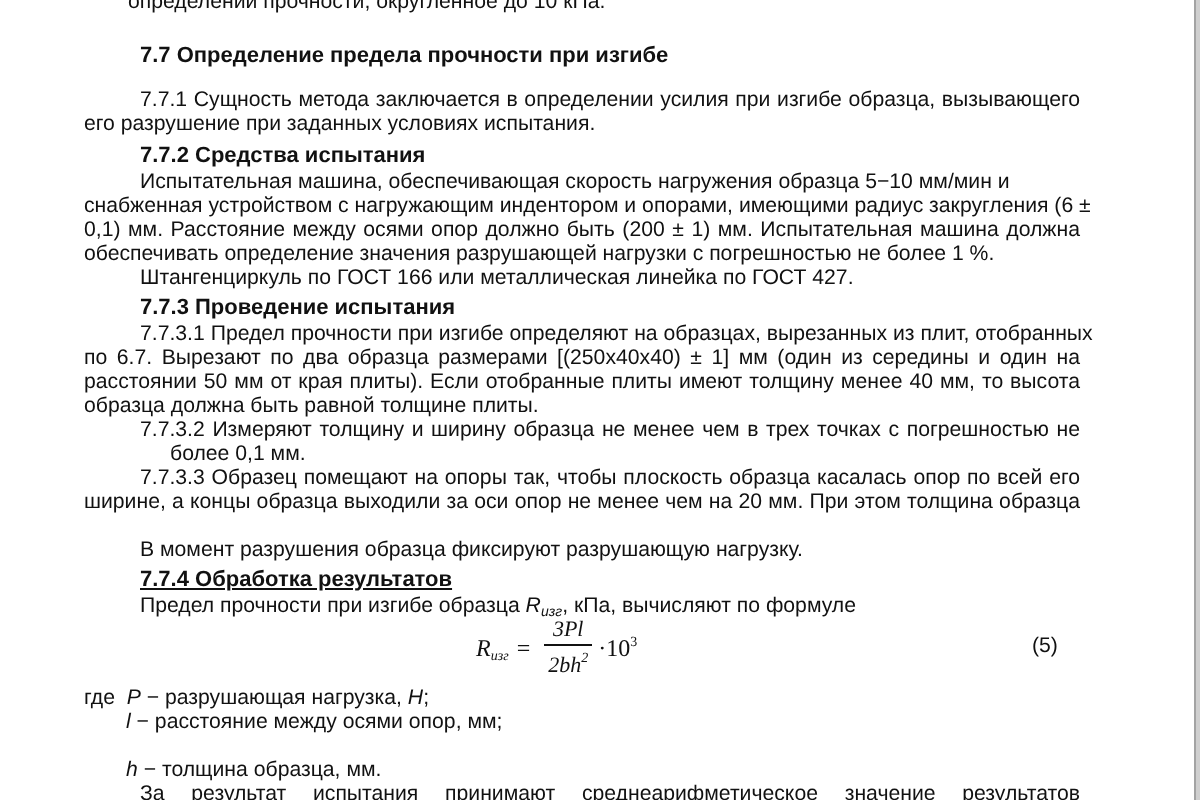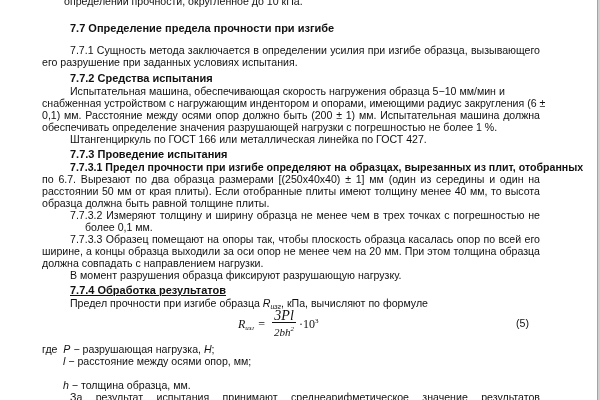--- a/index.html
+++ b/index.html
@@ -30,21 +30,21 @@
     .b { font-weight: bold; font-size: 11px; }
     .it { font-style: italic; }
     .formula {
       position: absolute; left: 238px; top: 306px; height: 36px;
       font-family: "Liberation Serif", "DejaVu Serif", serif;
       font-size: 12px; display: flex; align-items: center;
     }
     .formula .lhs { font-style: italic; }
     .formula .lhs sub { font-size: 7px; font-style: italic; vertical-align: -2px; }
     .frac { display: inline-flex; flex-direction: column; align-items: center; margin: 0 3px; }
-    .frac .num { font-style: italic; font-size: 14px; line-height: 13px; padding: 0 2px; text-align: center; }
+    .frac .num { font-style: italic; font-size: 11px; line-height: 13px; padding: 0 2px; text-align: center; }
     .frac .bar { width: 100%; border-top: 1px solid #111; }
     .frac .den { font-style: italic; font-size: 11px; line-height: 13px; padding: 0 2px; }
     .frac sup, .pow sup { font-size: 7px; vertical-align: 5px; }
     .eq { margin: 0 4px; }
     .pow { font-style: normal; }
     .eqnum { position: absolute; left: 516px; top: 317px; font-size: 10.6px; }
     .rsub { font-style: italic; }
     .rsub sub { font-size: 7px; vertical-align: -2px; }
   </style>
 </head>
@@ -60,29 +60,28 @@
   <div class="ln" style="left:42px; top:56px;">его разрушение при заданных условиях испытания.</div>
 
   <div class="ln b" style="left:70px; top:72px;">7.7.2 Средства испытания</div>
   <div class="ln j" style="left:70px; top:85px; width:386px;">Испытательная машина, обеспечивающая скорость нагружения образца 5−10 мм/мин и</div>
   <div class="ln j" style="left:42px; top:97px; width:498px;">снабженная устройством с нагружающим индентором и опорами, имеющими радиус закругления (6 ±</div>
   <div class="ln j" style="left:42px; top:109px; width:498px;">0,1) мм. Расстояние между осями опор должно быть (200 ± 1) мм. Испытательная машина должна</div>
   <div class="ln" style="left:42px; top:121px;">обеспечивать определение значения разрушающей нагрузки с погрешностью не более 1 %.</div>
   <div class="ln" style="left:70px; top:133px;">Штангенциркуль по ГОСТ 166 или металлическая линейка по ГОСТ 427.</div>
 
   <div class="ln b" style="left:70px; top:148px;">7.7.3 Проведение испытания</div>
-  <div class="ln j" style="left:70px; top:161px; width:470px;font-weight:bold;">7.7.3.1 Предел прочности при изгибе определяют на образцах, вырезанных из плит, отобранных</div>
+  <div class="ln j" style="left:70px; top:161px; width:470px;">7.7.3.1 Предел прочности при изгибе определяют на образцах, вырезанных из плит, отобранных</div>
   <div class="ln j" style="left:42px; top:173px; width:498px;">по 6.7. Вырезают по два образца размерами [(250x40x40) ± 1] мм (один из середины и один на</div>
   <div class="ln j" style="left:42px; top:185px; width:498px;">расстоянии 50 мм от края плиты). Если отобранные плиты имеют толщину менее 40 мм, то высота</div>
   <div class="ln" style="left:42px; top:197px;">образца должна быть равной толщине плиты.</div>
   <div class="ln j" style="left:70px; top:209px; width:470px;">7.7.3.2 Измеряют толщину и ширину образца не менее чем в трех точках с погрешностью не</div>
   <div class="ln" style="left:42px; top:221px;margin-left:43px;">более 0,1 мм.</div>
   <div class="ln j" style="left:70px; top:233px; width:470px;">7.7.3.3 Образец помещают на опоры так, чтобы плоскость образца касалась опор по всей его</div>
   <div class="ln j" style="left:42px; top:245px; width:498px;">ширине, а концы образца выходили за оси опор не менее чем на 20 мм. При этом толщина образца</div>
-  <div class="ln" style="left:42px; top:257px;">должна совпадать с направлением нагрузки.</div>
   <div class="ln" style="left:70px; top:269px;">В момент разрушения образца фиксируют разрушающую нагрузку.</div>
 
   <div class="ln b" style="left:70px; top:284px;text-decoration:underline;">7.7.4 Обработка результатов</div>
   <div class="ln" style="left:70px; top:297px;"><span>Предел прочности при изгибе образца </span><span class="rsub"><span>R</span><sub>изг</sub></span><span>, кПа, вычисляют по формуле</span></div>
 
   <div class="formula">
     <span class="lhs"><span>R</span><sub>изг</sub></span>
     <span class="eq">=</span>
     <span class="frac">
       <span class="num">3Pl</span>

